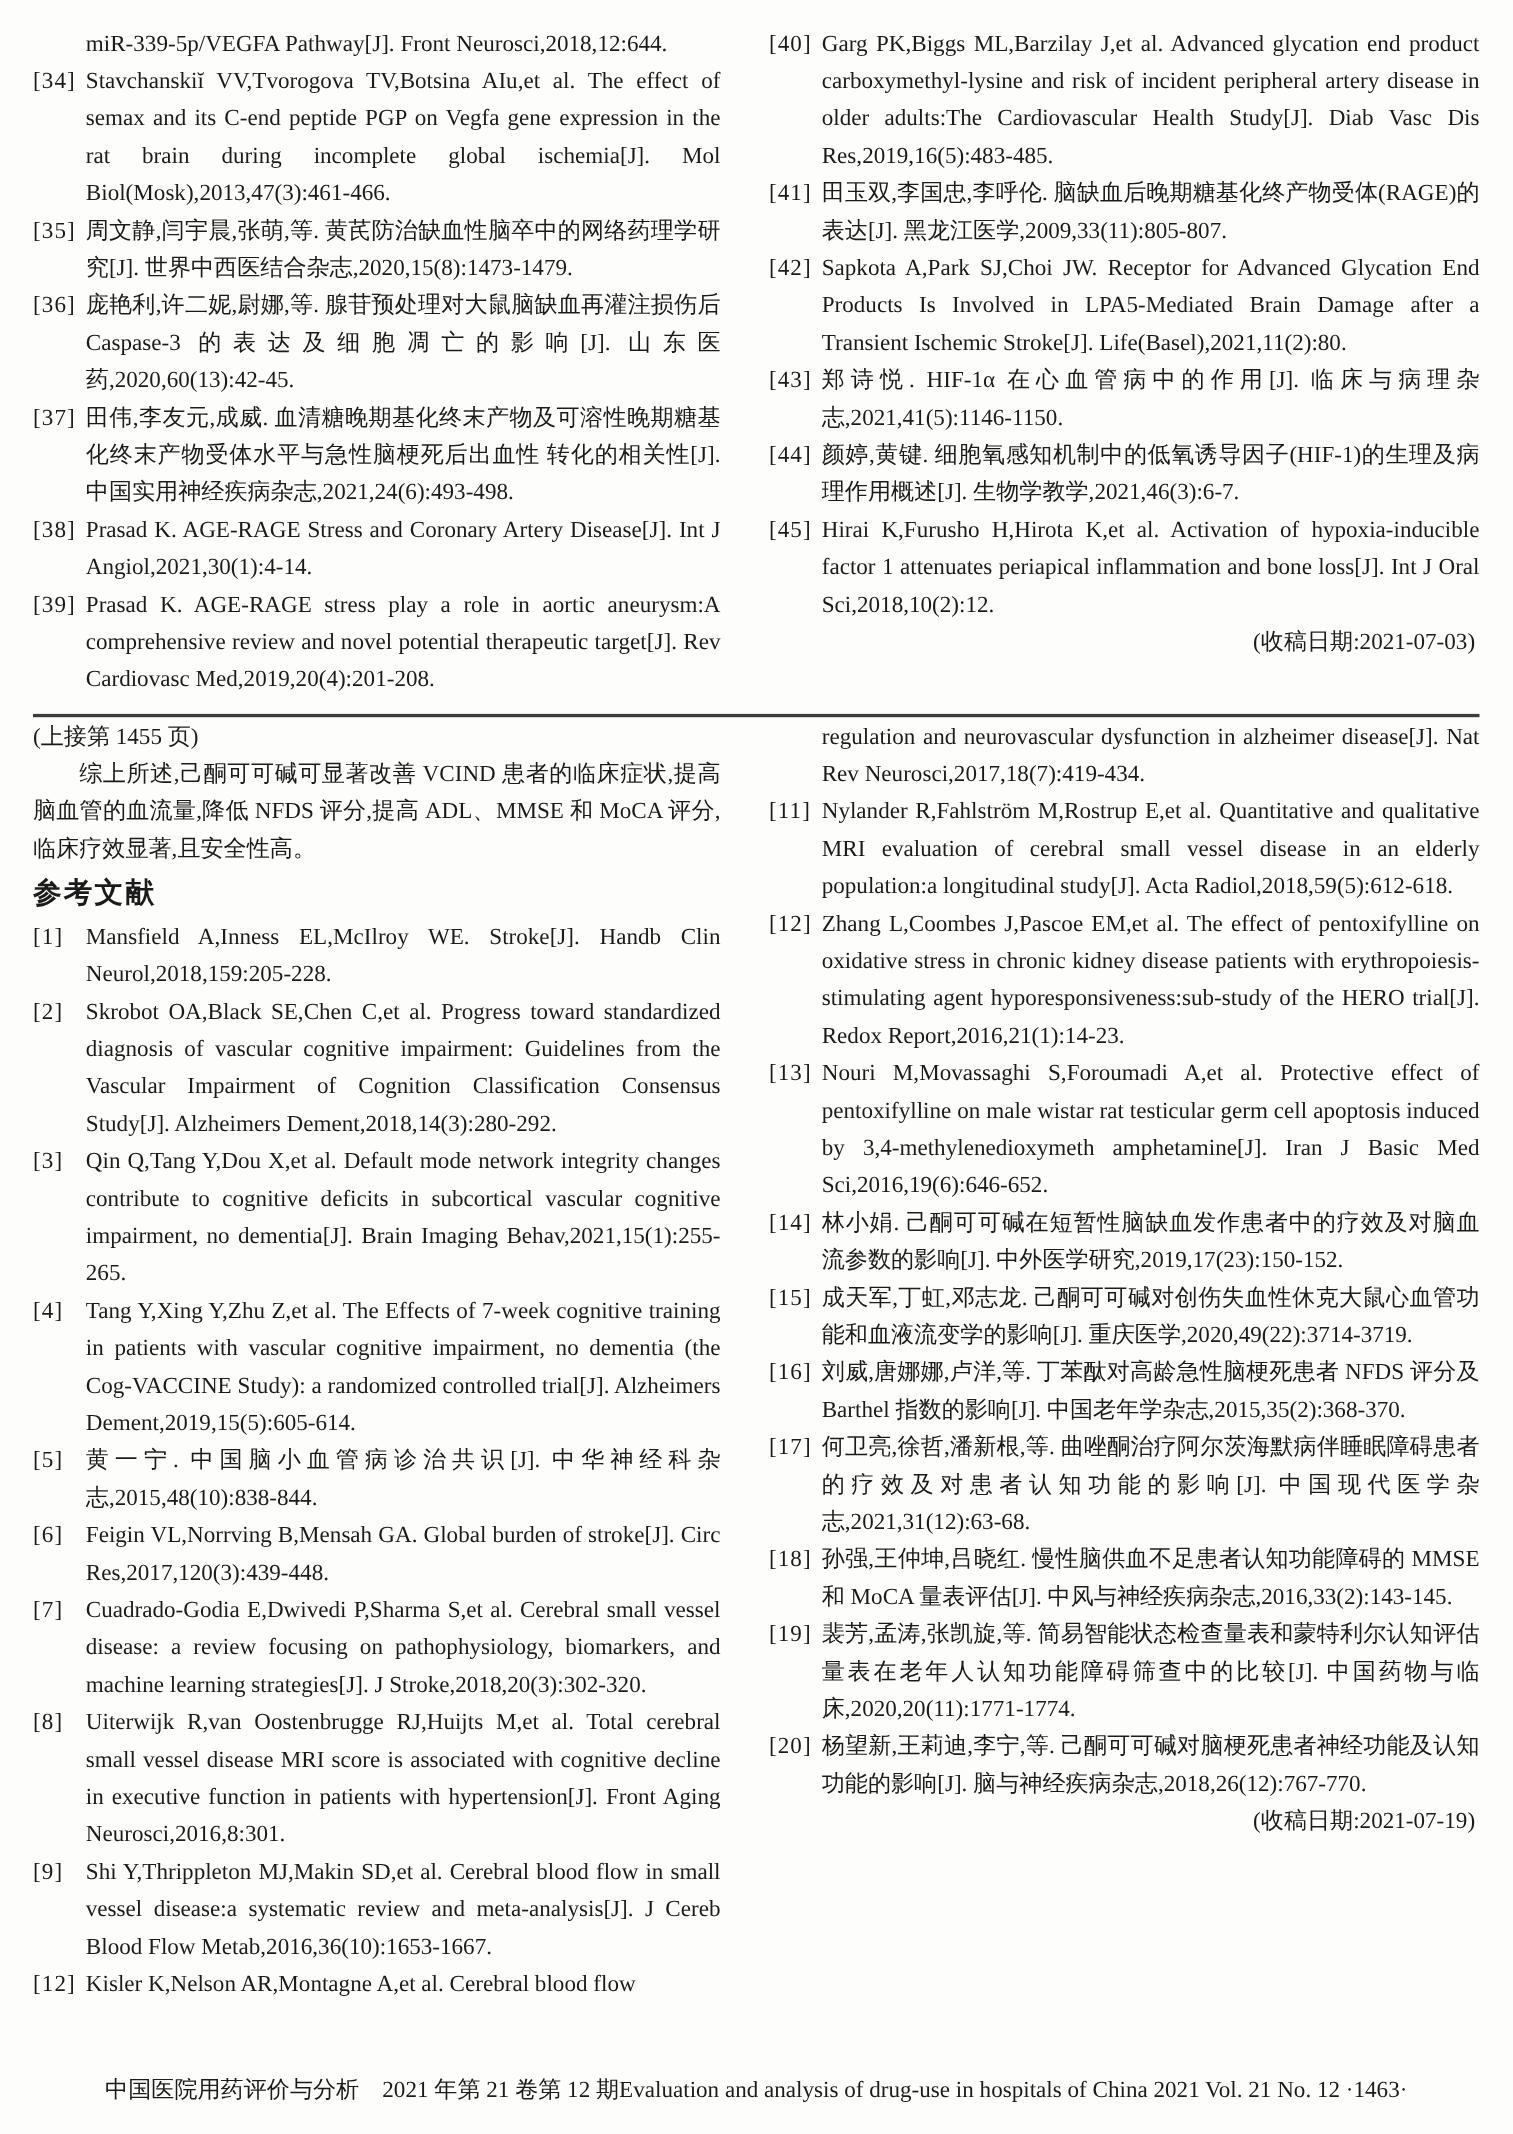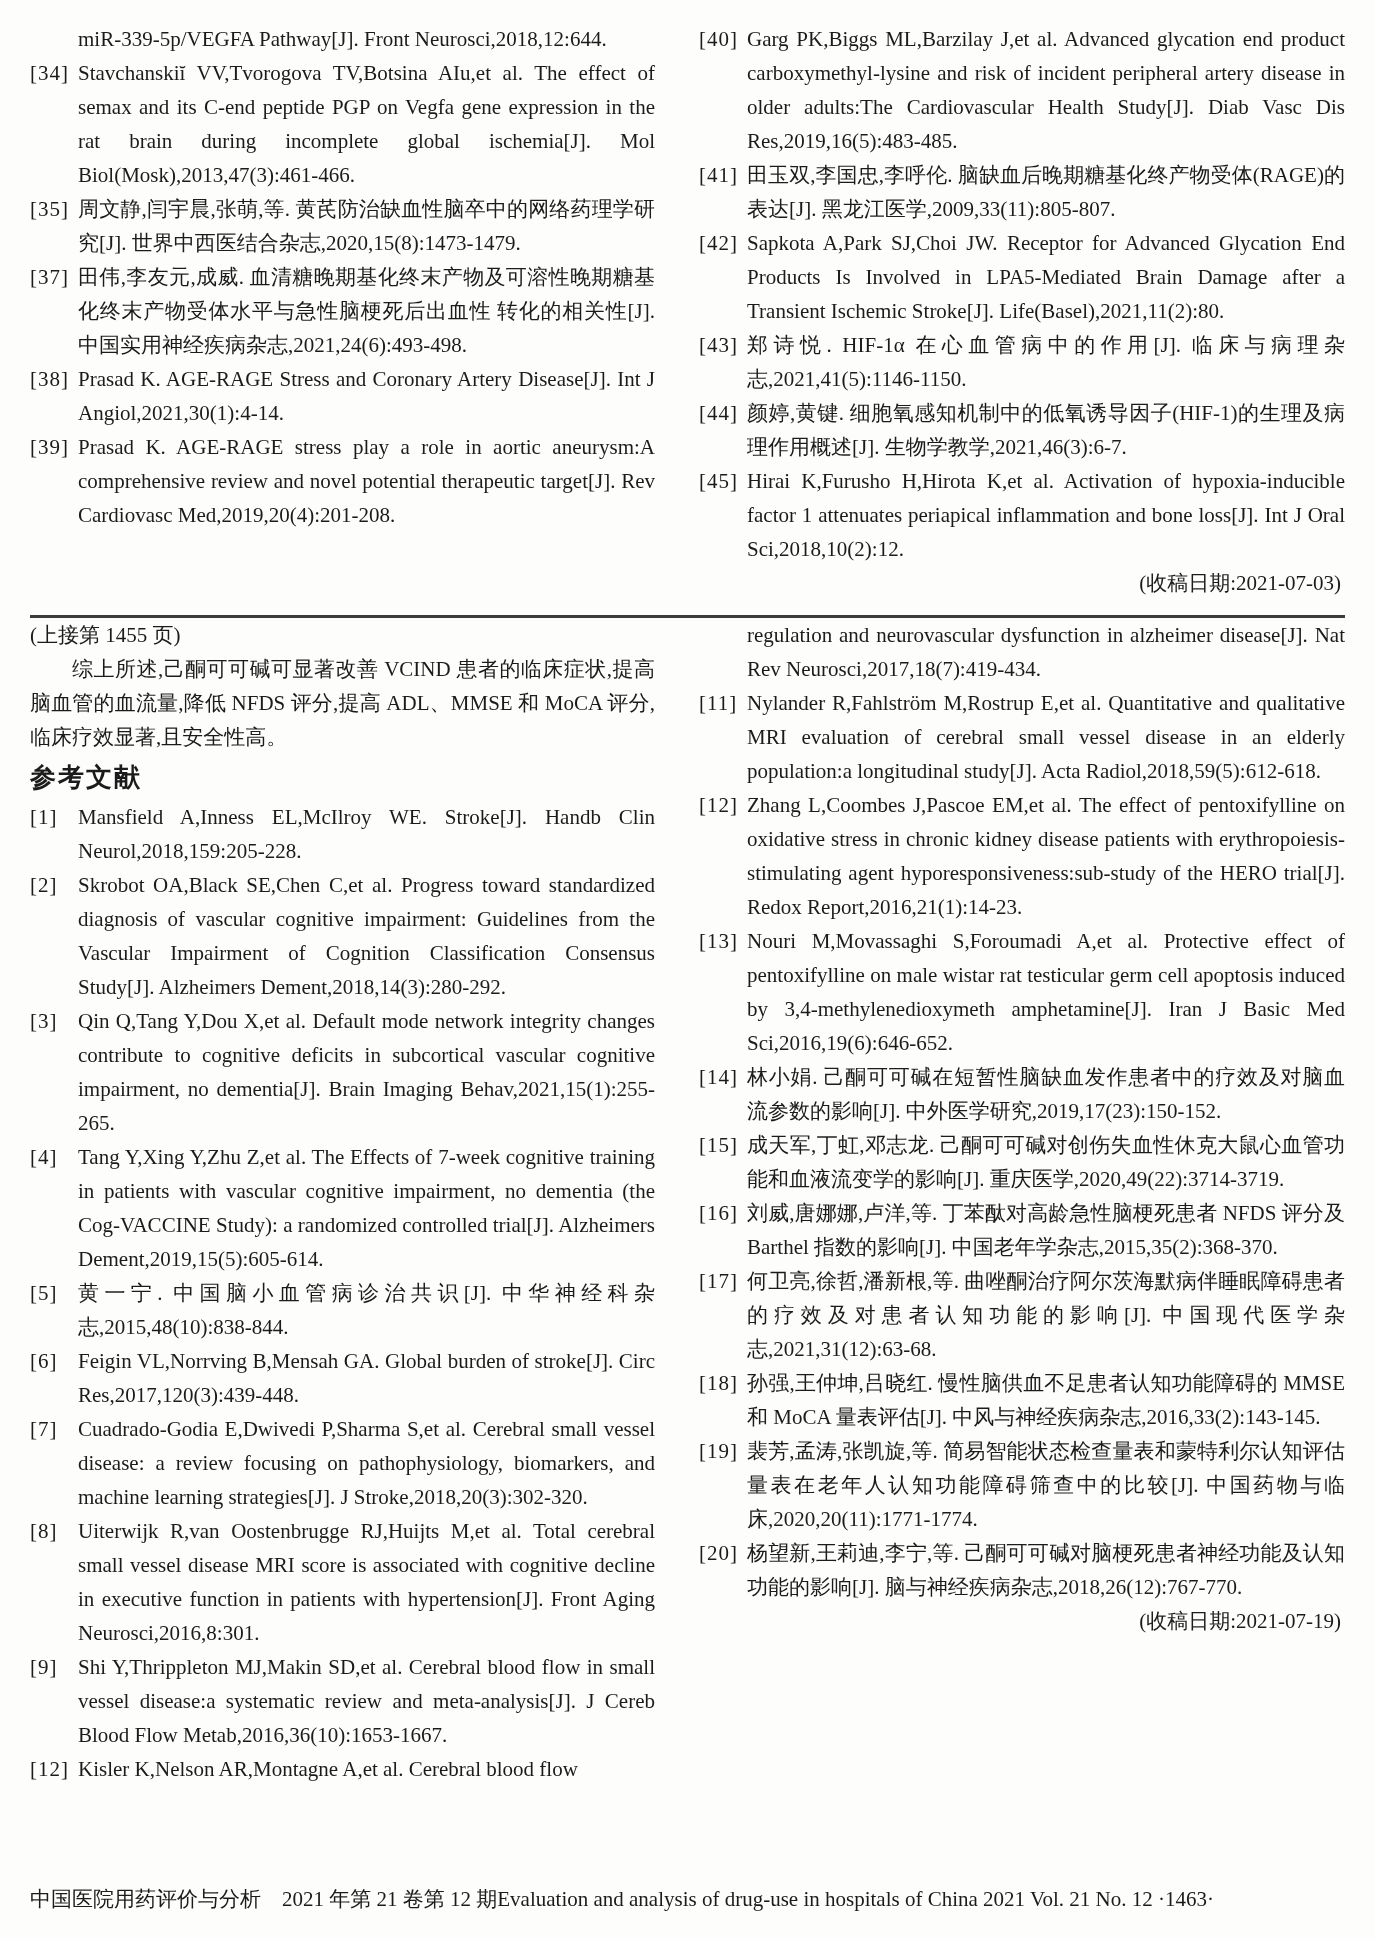--- a/index.html
+++ b/index.html
@@ -22,21 +22,21 @@
   .continued-note { text-align:left; }
   .conclusion { text-indent:2em; text-align:justify; }
   .ref-heading {
     font-family:"Liberation Sans","DejaVu Sans",sans-serif;
     font-weight:bold; font-size:26px; line-height:46px;
     letter-spacing:2px;
   }
   .received { text-align:right; padding-right:4px; }
   .footer {
     position:absolute; left:30px; right:30px; bottom:24px;
-    display:flex; justify-content:flex-start; align-items:baseline;
+    display:flex; justify-content:center; align-items:baseline;
     font-size:21px;
   }
 </style>
 </head>
 <body>
 
 <div class="page">
 
   <section class="cols">
     <div class="col-left">
@@ -46,20 +46,24 @@
           <div class="ref">
             <span class="ref-num">[34]</span>
             <span class="ref-body">Stavchanskiĭ VV,Tvorogova TV,Botsina AIu,et al. The effect of semax and its C-end peptide PGP on Vegfa gene expression in the rat brain during incomplete global ischemia[J]. Mol Biol(Mosk),2013,47(3):461-466.</span>
           </div>
 
           <div class="ref">
             <span class="ref-num">[35]</span>
             <span class="ref-body">周文静,闫宇晨,张萌,等. 黄芪防治缺血性脑卒中的网络药理学研究[J]. 世界中西医结合杂志,2020,15(8):1473-1479.</span>
           </div>
 
+          <div class="ref">
+            <span class="ref-num">[36]</span>
+            <span class="ref-body">庞艳利,许二妮,尉娜,等. 腺苷预处理对大鼠脑缺血再灌注损伤后 Caspase-3 的表达及细胞凋亡的影响[J]. 山东医药,2020,60(13):42-45.</span>
+          </div>
 
           <div class="ref">
             <span class="ref-num">[37]</span>
             <span class="ref-body">田伟,李友元,成威. 血清糖晚期基化终末产物及可溶性晚期糖基化终末产物受体水平与急性脑梗死后出血性 转化的相关性[J]. 中国实用神经疾病杂志,2021,24(6):493-498.</span>
           </div>
 
           <div class="ref">
             <span class="ref-num">[38]</span>
             <span class="ref-body">Prasad K. AGE-RAGE Stress and Coronary Artery Disease[J]. Int J Angiol,2021,30(1):4-14.</span>
           </div>

